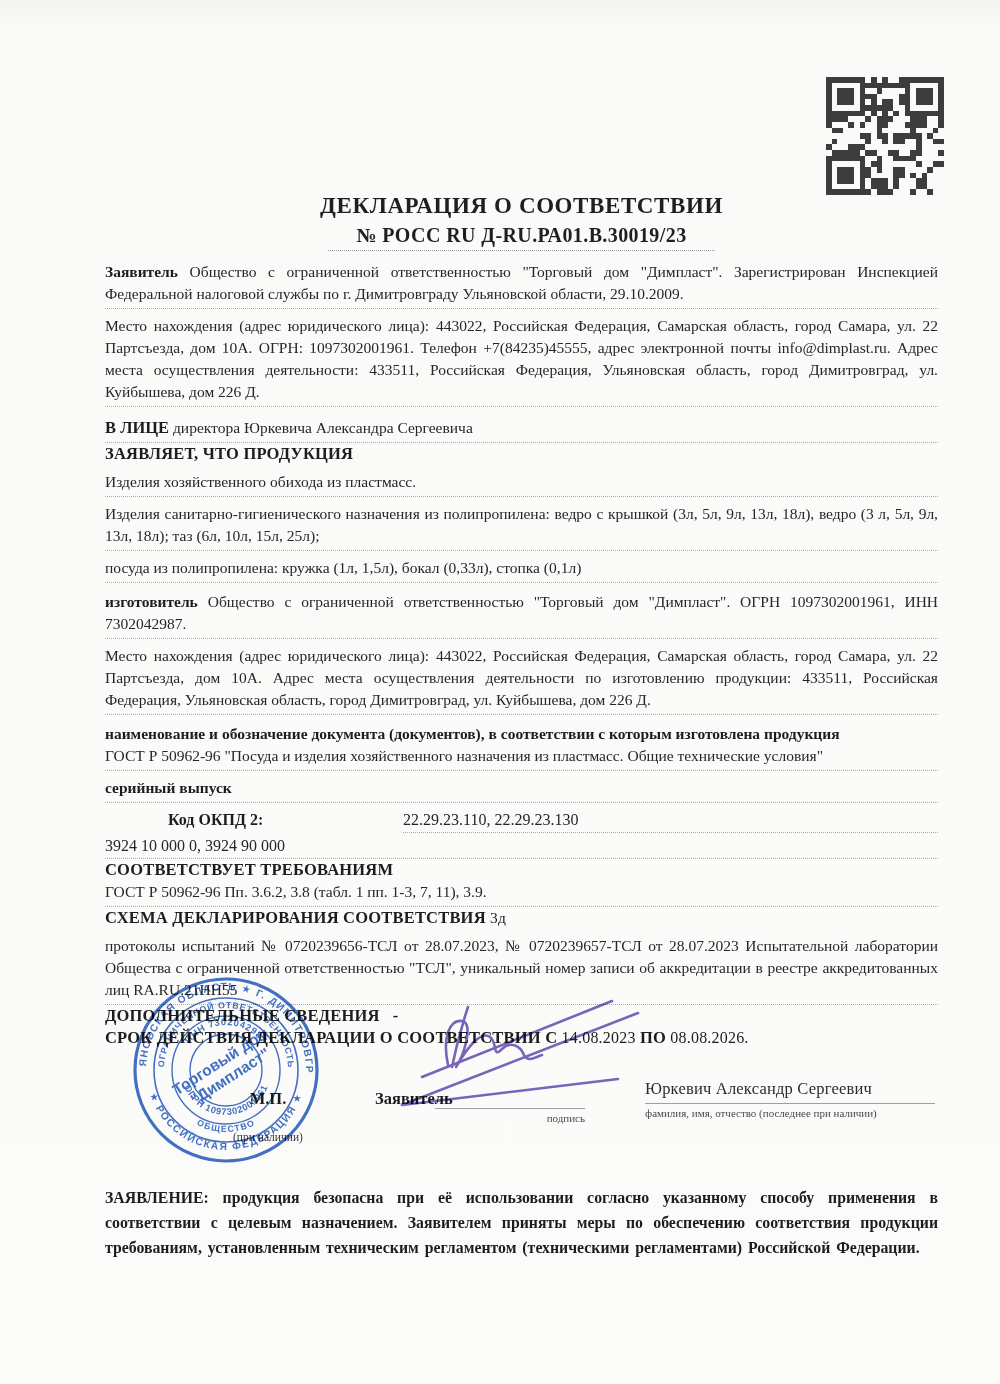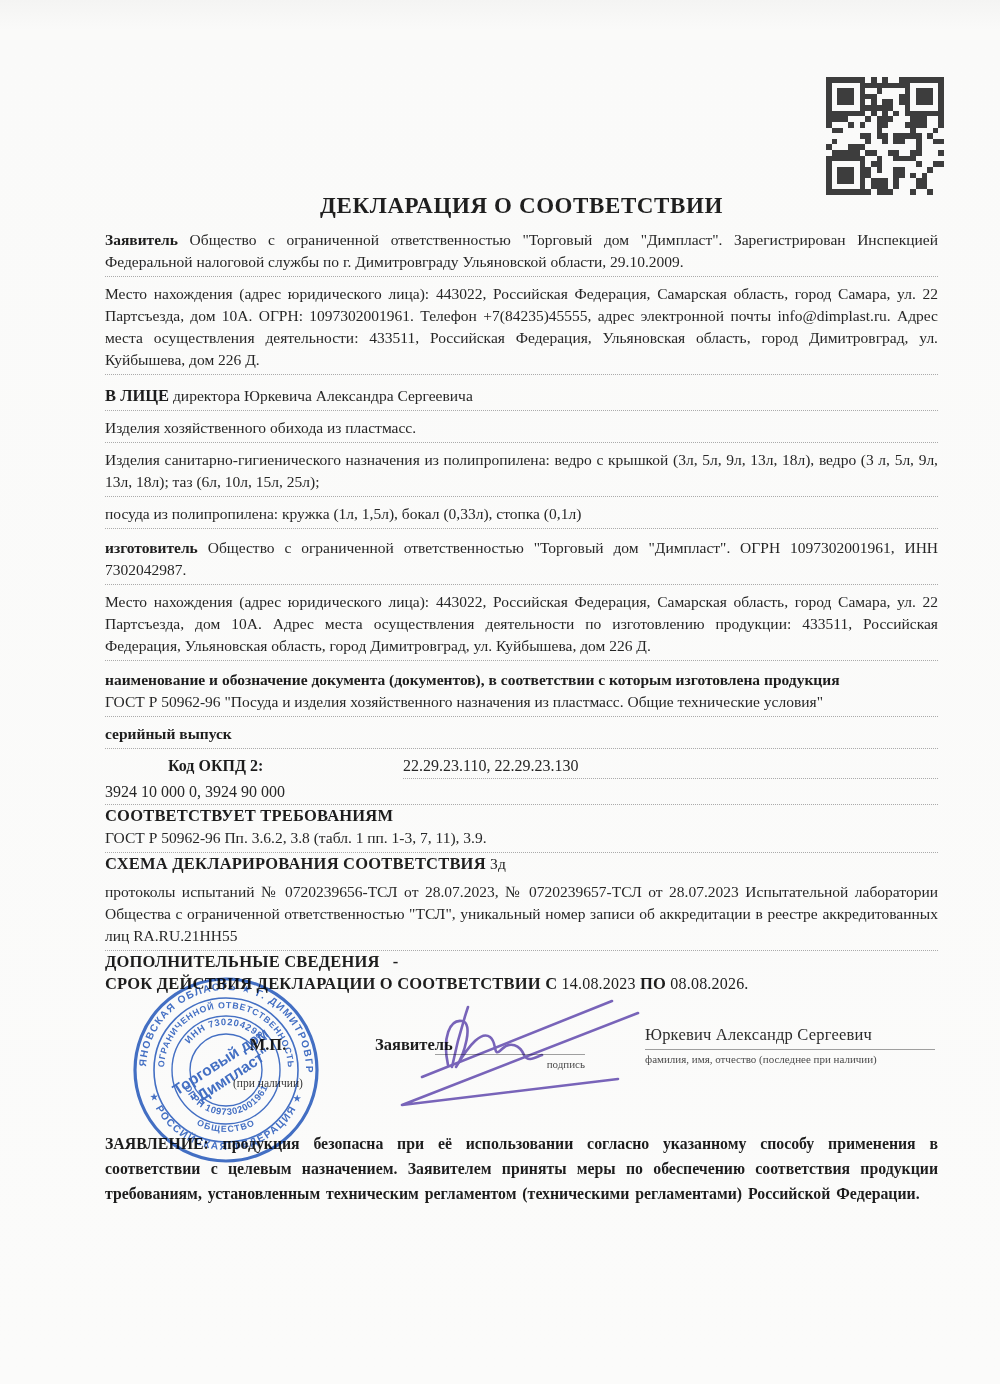--- a/index.html
+++ b/index.html
@@ -303,27 +303,29 @@
         <rect x="7" y="20" width="1" height="1" fill="#3d3d3d"></rect>
         <rect x="9" y="20" width="1" height="1" fill="#3d3d3d"></rect>
         <rect x="10" y="20" width="1" height="1" fill="#3d3d3d"></rect>
         <rect x="11" y="20" width="1" height="1" fill="#3d3d3d"></rect>
         <rect x="15" y="20" width="1" height="1" fill="#3d3d3d"></rect>
         <rect x="18" y="20" width="1" height="1" fill="#3d3d3d"></rect>
       </svg>
   </div>
 
   <h1 class="doc-title">ДЕКЛАРАЦИЯ О СООТВЕТСТВИИ</h1>
+  <span class="doc-number"><span>№ РОСС RU Д-RU.РА01.В.30019/23</span></span>
 
   <p class="body-text rule mt10"><b class="inline-label">Заявитель</b> <span>Общество с ограниченной ответственностью "Торговый дом "Димпласт". Зарегистрирован Инспекцией Федеральной налоговой службы по г. Димитровграду Ульяновской области, 29.10.2009.</span></p>
 
   <p class="body-text rule mt6">Место нахождения (адрес юридического лица): 443022, Российская Федерация, Самарская область, город Самара, ул. 22 Партсъезда, дом 10А. ОГРН: 1097302001961. Телефон +7(84235)45555, адрес электронной почты info@dimplast.ru. Адрес места осуществления деятельности: 433511, Российская Федерация, Ульяновская область, город Димитровград, ул. Куйбышева, дом 226 Д.</p>
 
   <p class="body-text rule mt10"><b class="inline-label" style="font-size:16.5px">В ЛИЦЕ</b> <span>директора Юркевича Александра Сергеевича</span></p>
 
+  <h2 class="sect mt14">ЗАЯВЛЯЕТ, ЧТО ПРОДУКЦИЯ</h2>
   <p class="body-text rule mt6">Изделия хозяйственного обихода из пластмасс.</p>
   <p class="body-text rule mt6">Изделия санитарно-гигиенического назначения из полипропилена: ведро с крышкой (3л, 5л, 9л, 13л, 18л), ведро (3 л, 5л, 9л, 13л, 18л); таз (6л, 10л, 15л, 25л);</p>
   <p class="body-text rule mt6">посуда из полипропилена: кружка (1л, 1,5л), бокал (0,33л), стопка (0,1л)</p>
 
   <p class="body-text rule mt8"><b class="inline-label">изготовитель</b> <span>Общество с ограниченной ответственностью "Торговый дом "Димпласт". ОГРН 1097302001961, ИНН 7302042987.</span></p>
 
   <p class="body-text rule mt6">Место нахождения (адрес юридического лица): 443022, Российская Федерация, Самарская область, город Самара, ул. 22 Партсъезда, дом 10А. Адрес места осуществления деятельности по изготовлению продукции: 433511, Российская Федерация, Ульяновская область, город Димитровград, ул. Куйбышева, дом 226 Д.</p>
 
   <p class="body-text mt8" style="font-weight:bold;color:#1d1d1d">наименование и обозначение документа (документов), в соответствии с которым изготовлена продукция</p>
   <p class="body-text rule">ГОСТ Р 50962-96 "Посуда и изделия хозяйственного назначения из пластмасс. Общие технические условия"</p>

